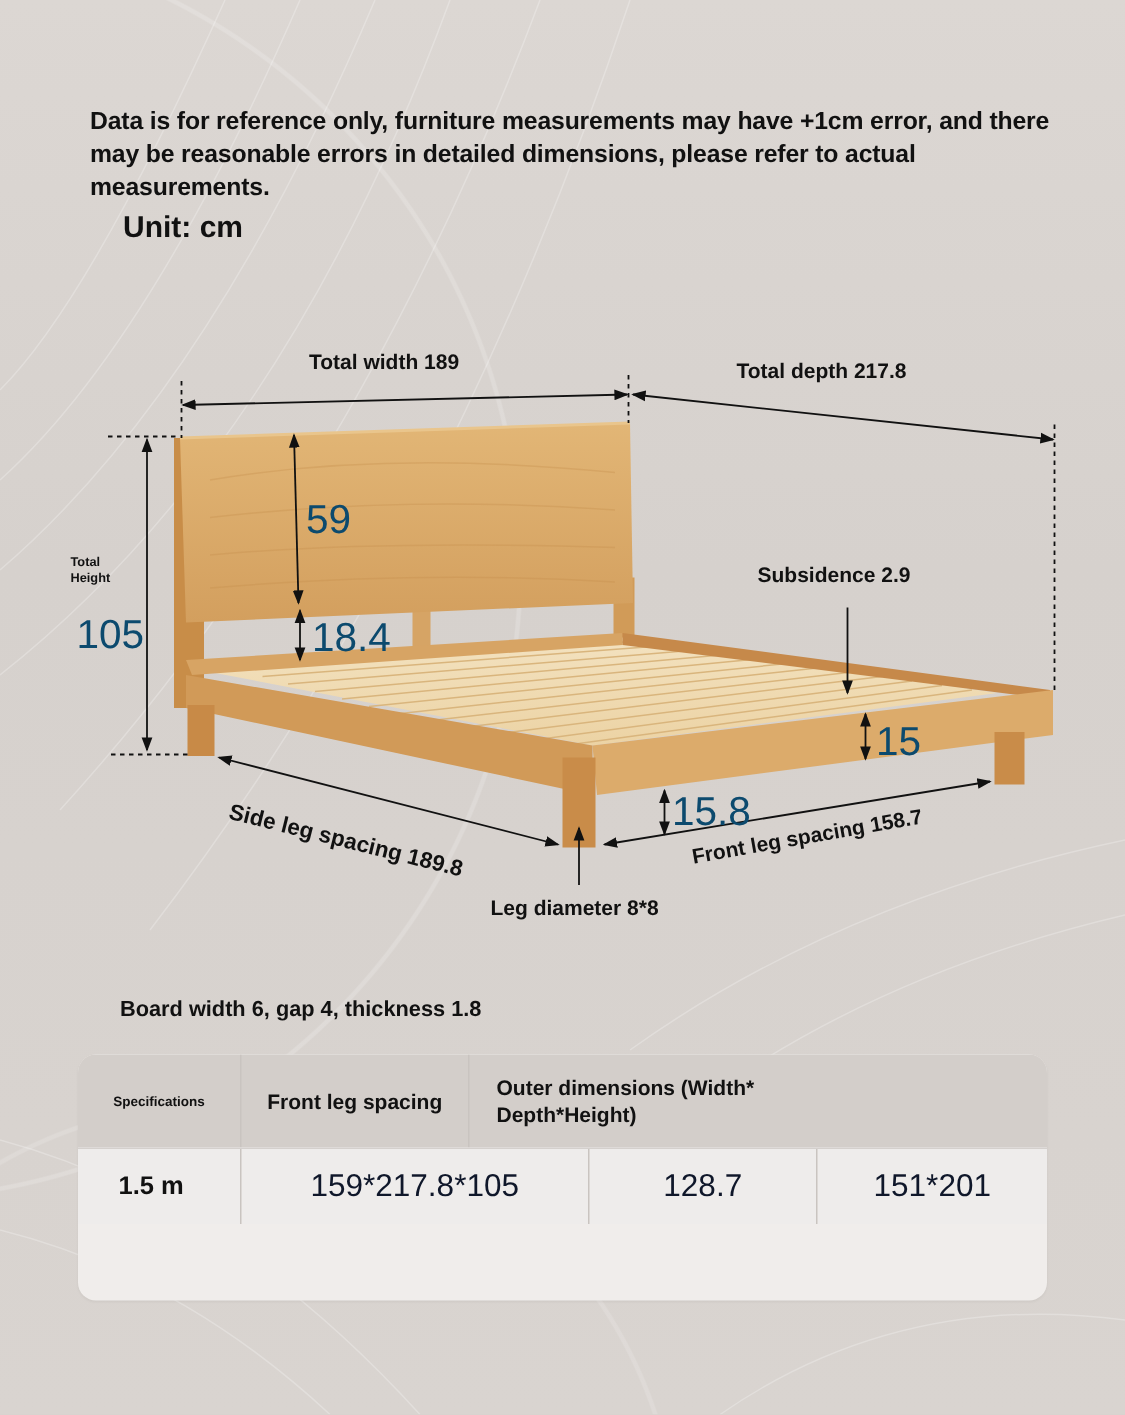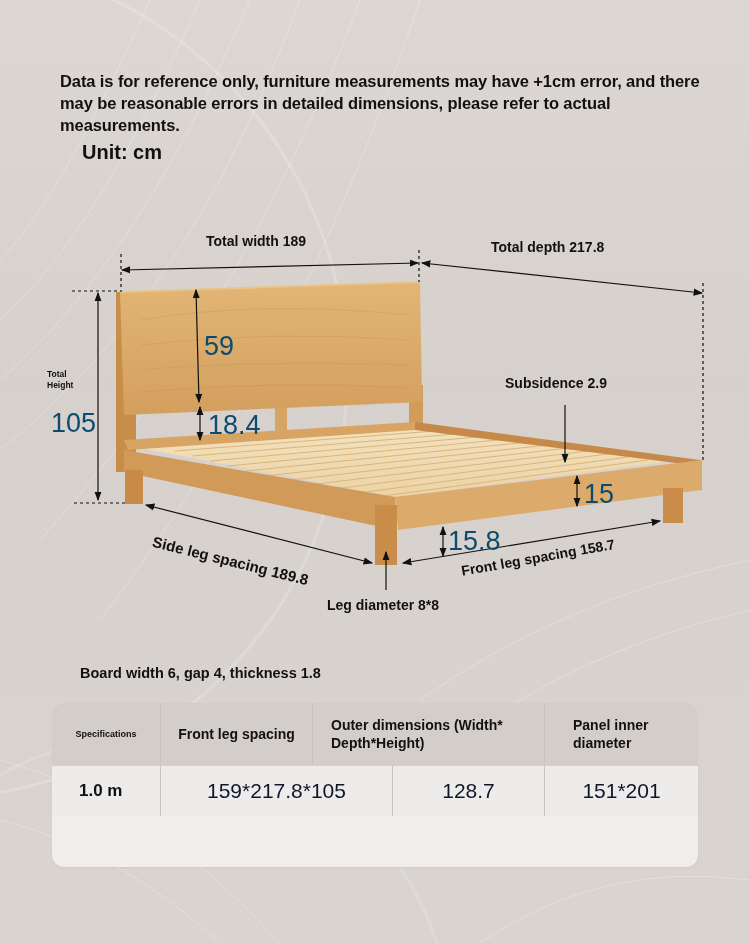--- a/index.html
+++ b/index.html
@@ -186,21 +186,20 @@
 <div class="lbl" style="left:460px; top:563px; transform:rotate(-10deg); transform-origin:left top; font-size:14px;">Front leg spacing 158.7</div>
 <div class="lbl" style="left:327px; top:597px;">Leg diameter 8*8</div>
 
 <div class="board">Board width 6, gap 4, thickness 1.8</div>
 
 <div class="table">
   <div class="row head">
     <div class="cell c0">Specifications</div>
     <div class="cell c2">Front leg spacing</div>
     <div class="cell c1">Outer dimensions (Width* Depth*Height)</div>
-    <div class="cell c3">Panel inner diameter</div>
   </div>
   <div class="row body">
-    <div class="cell c0">1.0 m</div>
+    <div class="cell c0">1.5 m</div>
     <div class="cell c1">159*217.8*105</div>
     <div class="cell c2">128.7</div>
     <div class="cell c3">151*201</div>
   </div>
 </div>
 
 </body></html>

